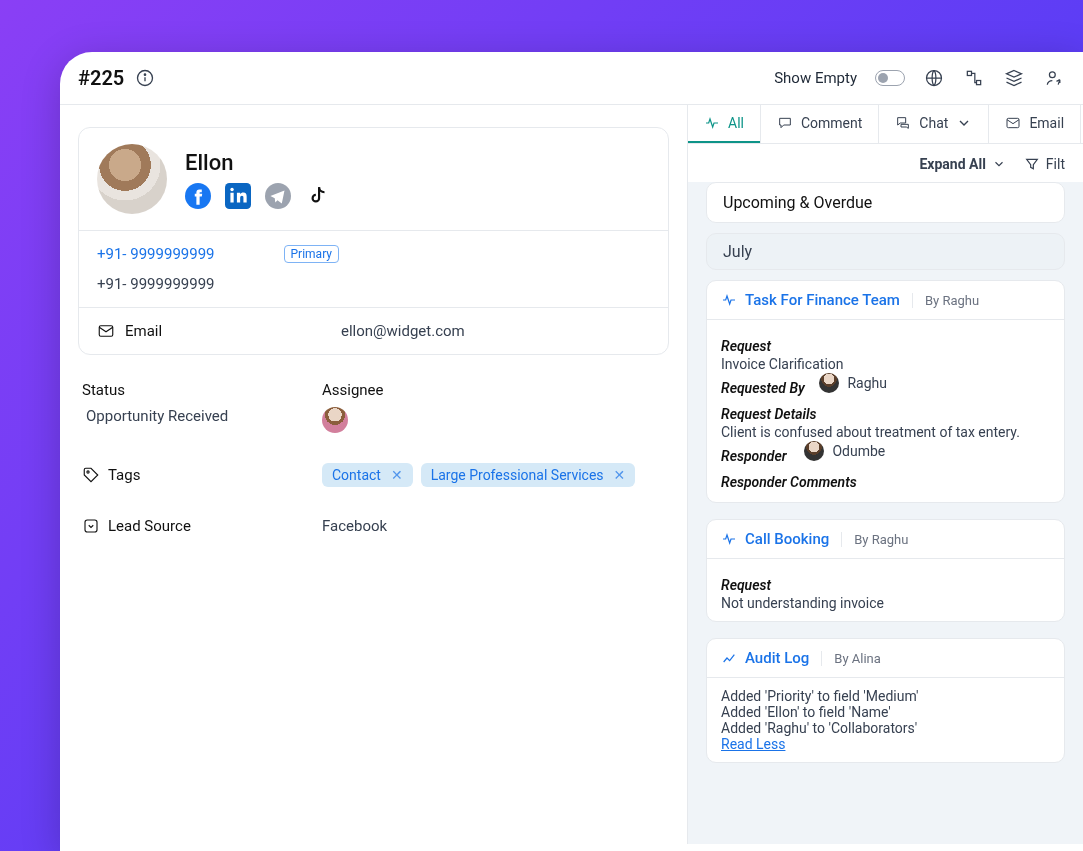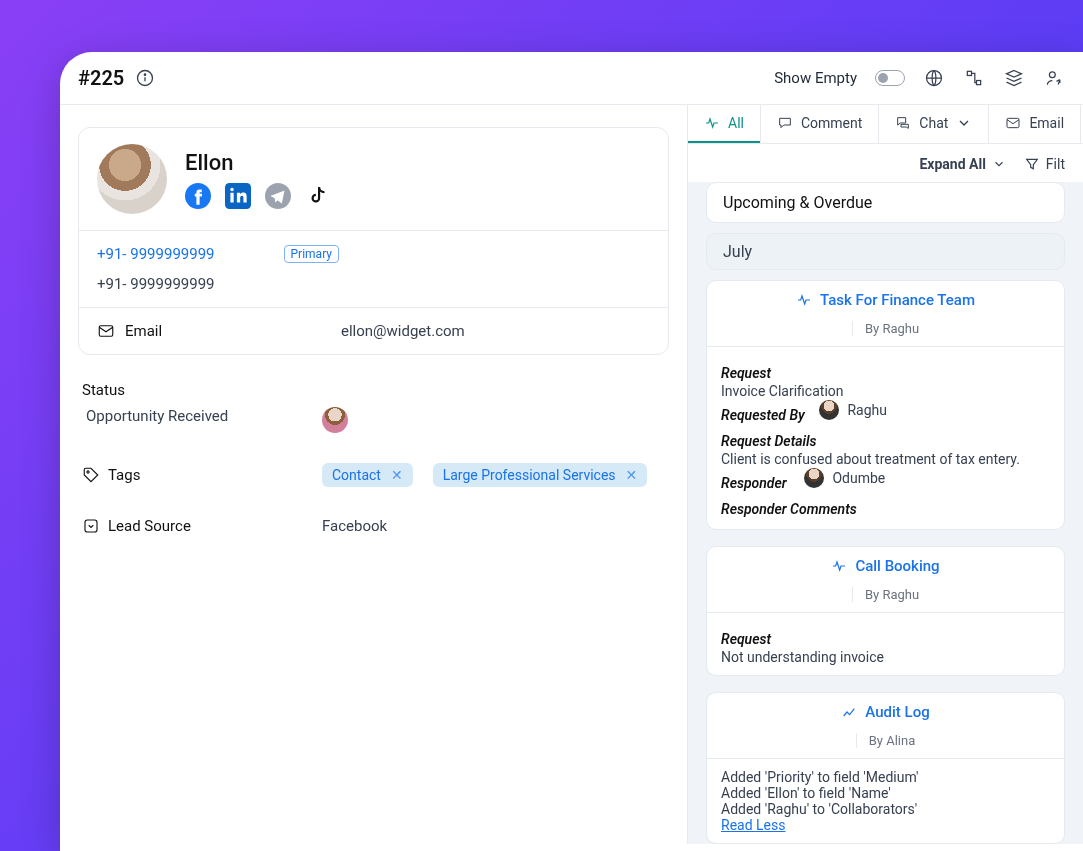--- a/index.html
+++ b/index.html
@@ -30,34 +30,34 @@
 .phone-primary { color:#1a73e8; font-size:15px; }
 .phone-sec { color:#374151; font-size:15px; margin-top:12px; }
 .primary-badge { float:right; font-size:12px; color:#1a73e8; border:1px solid #7eb3f5; border-radius:4px; padding:1px 6px; margin-right:-2px; }
 .email-val { color:#374151; font-size:15px; }
 .fields { margin-top:18px; }
 .fieldrow { display:grid; grid-template-columns: 240px 1fr; padding:8px 4px; align-items:start; }
 .flabel { font-size:15px; color:#111; display:flex; align-items:center; gap:8px; }
 .flabel svg { width:18px; height:18px; }
 .fval { font-size:15px; color:#374151; }
 .mini-avatar { width:26px; height:26px; border-radius:50%; background: radial-gradient(circle at 50% 30%, #ead6c6 0 30%, #8b5e3c 30% 45%, #d27f9c 45% 100%); display:inline-block; vertical-align:middle; }
-.tags { display:flex; gap:20px; }
+.tags { display:flex; gap:8px; }
 .tag { background:#d5e9f7; color:#1a73e8; font-size:14px; padding:4px 10px; border-radius:6px; display:flex; align-items:center; gap:10px; }
 .tag-x { color:#1a73e8; opacity:.7; cursor:pointer; }
 .tabs { display:flex; border-bottom:1px solid #e6e9ed; }
 .tab { padding:10px 16px; font-size:14px; color:#374151; display:flex; align-items:flex-start; gap:8px; border-left:1px solid #e6e9ed; cursor:pointer; white-space:nowrap; }
 .tab:first-child { border-left:none; }
 .tab.active { color:#0d9488; border-bottom:2px solid #0d9488; }
 .tab svg { width:16px; height:16px; }
 .right-controls { display:flex; justify-content:flex-end; gap:18px; padding:12px 18px 10px; font-size:14px; color:#374151; align-items:center; }
 .right-scroll { flex:1; overflow:auto; padding:0 18px 8px; background:#f0f4f8; }
 .section-card { background:#fff; border:1px solid #e6e9ed; border-radius:10px; padding:10px 16px; font-size:16px; color:#111; margin-bottom:0; }
 .month-header { background:#edf2f6; border:1px solid #e6e9ed; border-radius:10px; padding:8px 16px; font-size:16px; color:#374151; margin:10px 0; }
 .activity { background:#fff; border:1px solid #e6e9ed; border-radius:10px; margin-bottom:16px; }
-.act-head { display:flex; align-items:center; gap:12px; padding:10px 14px; border-bottom:1px solid #e6e9ed;flex-direction:column; }
+.act-head { display:flex; align-items:center; gap:12px; padding:10px 14px; border-bottom:1px solid #e6e9ed; }
 .act-title { color:#1a73e8; font-size:15px; font-weight:500; display:flex; align-items:center; gap:8px; }
 .act-title svg { width:16px; height:16px; }
 .by { font-size:13px; color:#6b7280; border-left:1px solid #e6e9ed; padding-left:12px; }
 .act-body { padding:10px 14px; font-size:14px; color:#374151; }
 .act-body h5 { font-style:italic; font-weight:600; color:#111; margin-top:8px; margin-bottom:2px; font-size:14px; }
 .inline-user { display:inline-flex; align-items:center; gap:8px; }
 .mini { width:20px; height:20px; border-radius:50%; background: radial-gradient(circle at 50% 30%, #ead6c6 0 30%, #5a3e2a 30% 45%, #333 45% 100%); display:inline-block; }
 .readless { color:#1a73e8; text-decoration:underline; cursor:pointer; }
 </style>
 </head>
@@ -158,20 +158,21 @@
               </svg>
             <span>Email</span>
           </div>
           <div class="email-val">ellon@widget.com</div>
         </div>
       </div>
 
       <div class="fields">
         <div class="fieldrow">
           <div class="flabel">Status</div>
+          <div class="flabel">Assignee</div>
         </div>
         <div class="fieldrow" style="padding-top:0;">
           <div class="fval" style="padding-left:4px;">Opportunity Received</div>
           <div class="fval"><span class="mini-avatar"></span></div>
         </div>
         <div class="fieldrow" style="margin-top:14px; align-items:center;">
           <div class="flabel">
             <svg viewBox="0 0 24 24" fill="none" stroke="#111" stroke-width="1.5">
                 <path d="M3 12V5a2 2 0 012-2h7l9 9-9 9-9-9z"></path>
                 <circle cx="8" cy="8" r="1.5"></circle>

